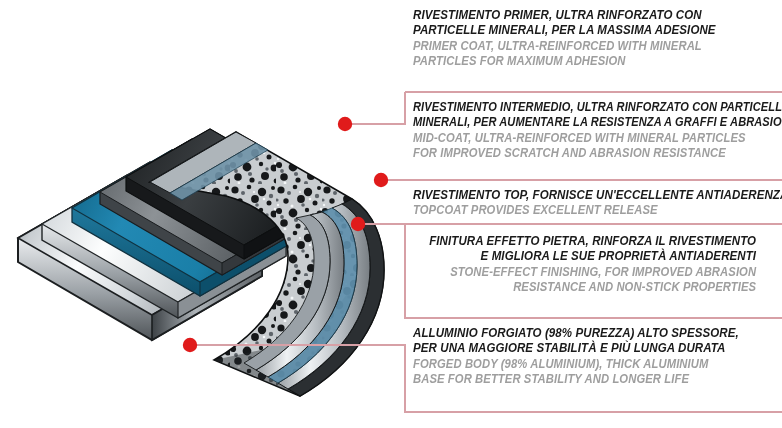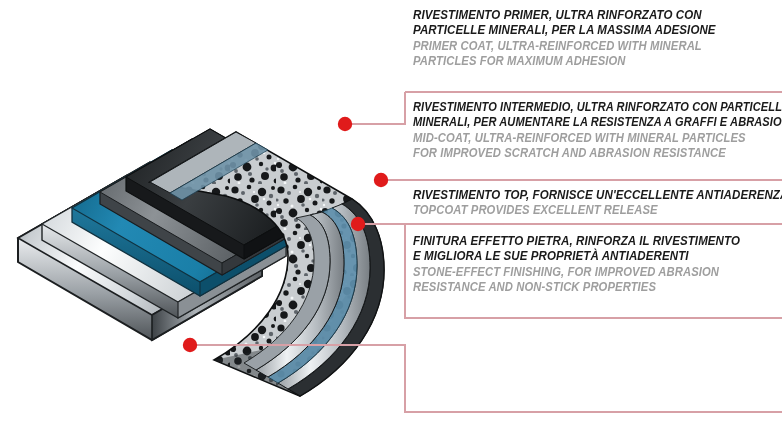--- a/index.html
+++ b/index.html
@@ -242,22 +242,28 @@
       <span class="line it" style="font-size:11.9px;">MINERALI, PER AUMENTARE LA RESISTENZA A GRAFFI E ABRASIONI</span>
       <span class="line en">MID-COAT, ULTRA-REINFORCED WITH MINERAL PARTICLES</span>
       <span class="line en">FOR IMPROVED SCRATCH AND ABRASION RESISTANCE</span>
     </div>
 
     <div class="block" style="top:188px;">
       <span class="line it">RIVESTIMENTO TOP, FORNISCE UN'ECCELLENTE ANTIADERENZA</span>
       <span class="line en">TOPCOAT PROVIDES EXCELLENT RELEASE</span>
     </div>
 
-    <div class="block" style="top:234px;">
+    <div class="block" style="top:234px;text-align:right;">
       <span class="line it">FINITURA EFFETTO PIETRA, RINFORZA IL RIVESTIMENTO</span>
       <span class="line it">E MIGLIORA LE SUE PROPRIETÀ ANTIADERENTI</span>
       <span class="line en">STONE-EFFECT FINISHING, FOR IMPROVED ABRASION</span>
       <span class="line en">RESISTANCE AND NON-STICK PROPERTIES</span>
     </div>
 
+    <div class="block" style="top:326px;">
+      <span class="line it">ALLUMINIO FORGIATO (98% PUREZZA) ALTO SPESSORE,</span>
+      <span class="line it">PER UNA MAGGIORE STABILITÀ E PIÙ LUNGA DURATA</span>
+      <span class="line en">FORGED BODY (98% ALUMINIUM), THICK ALUMINIUM</span>
+      <span class="line en">BASE FOR BETTER STABILITY AND LONGER LIFE</span>
+    </div>
 
   </div>
 </div>
 
 </body></html>

